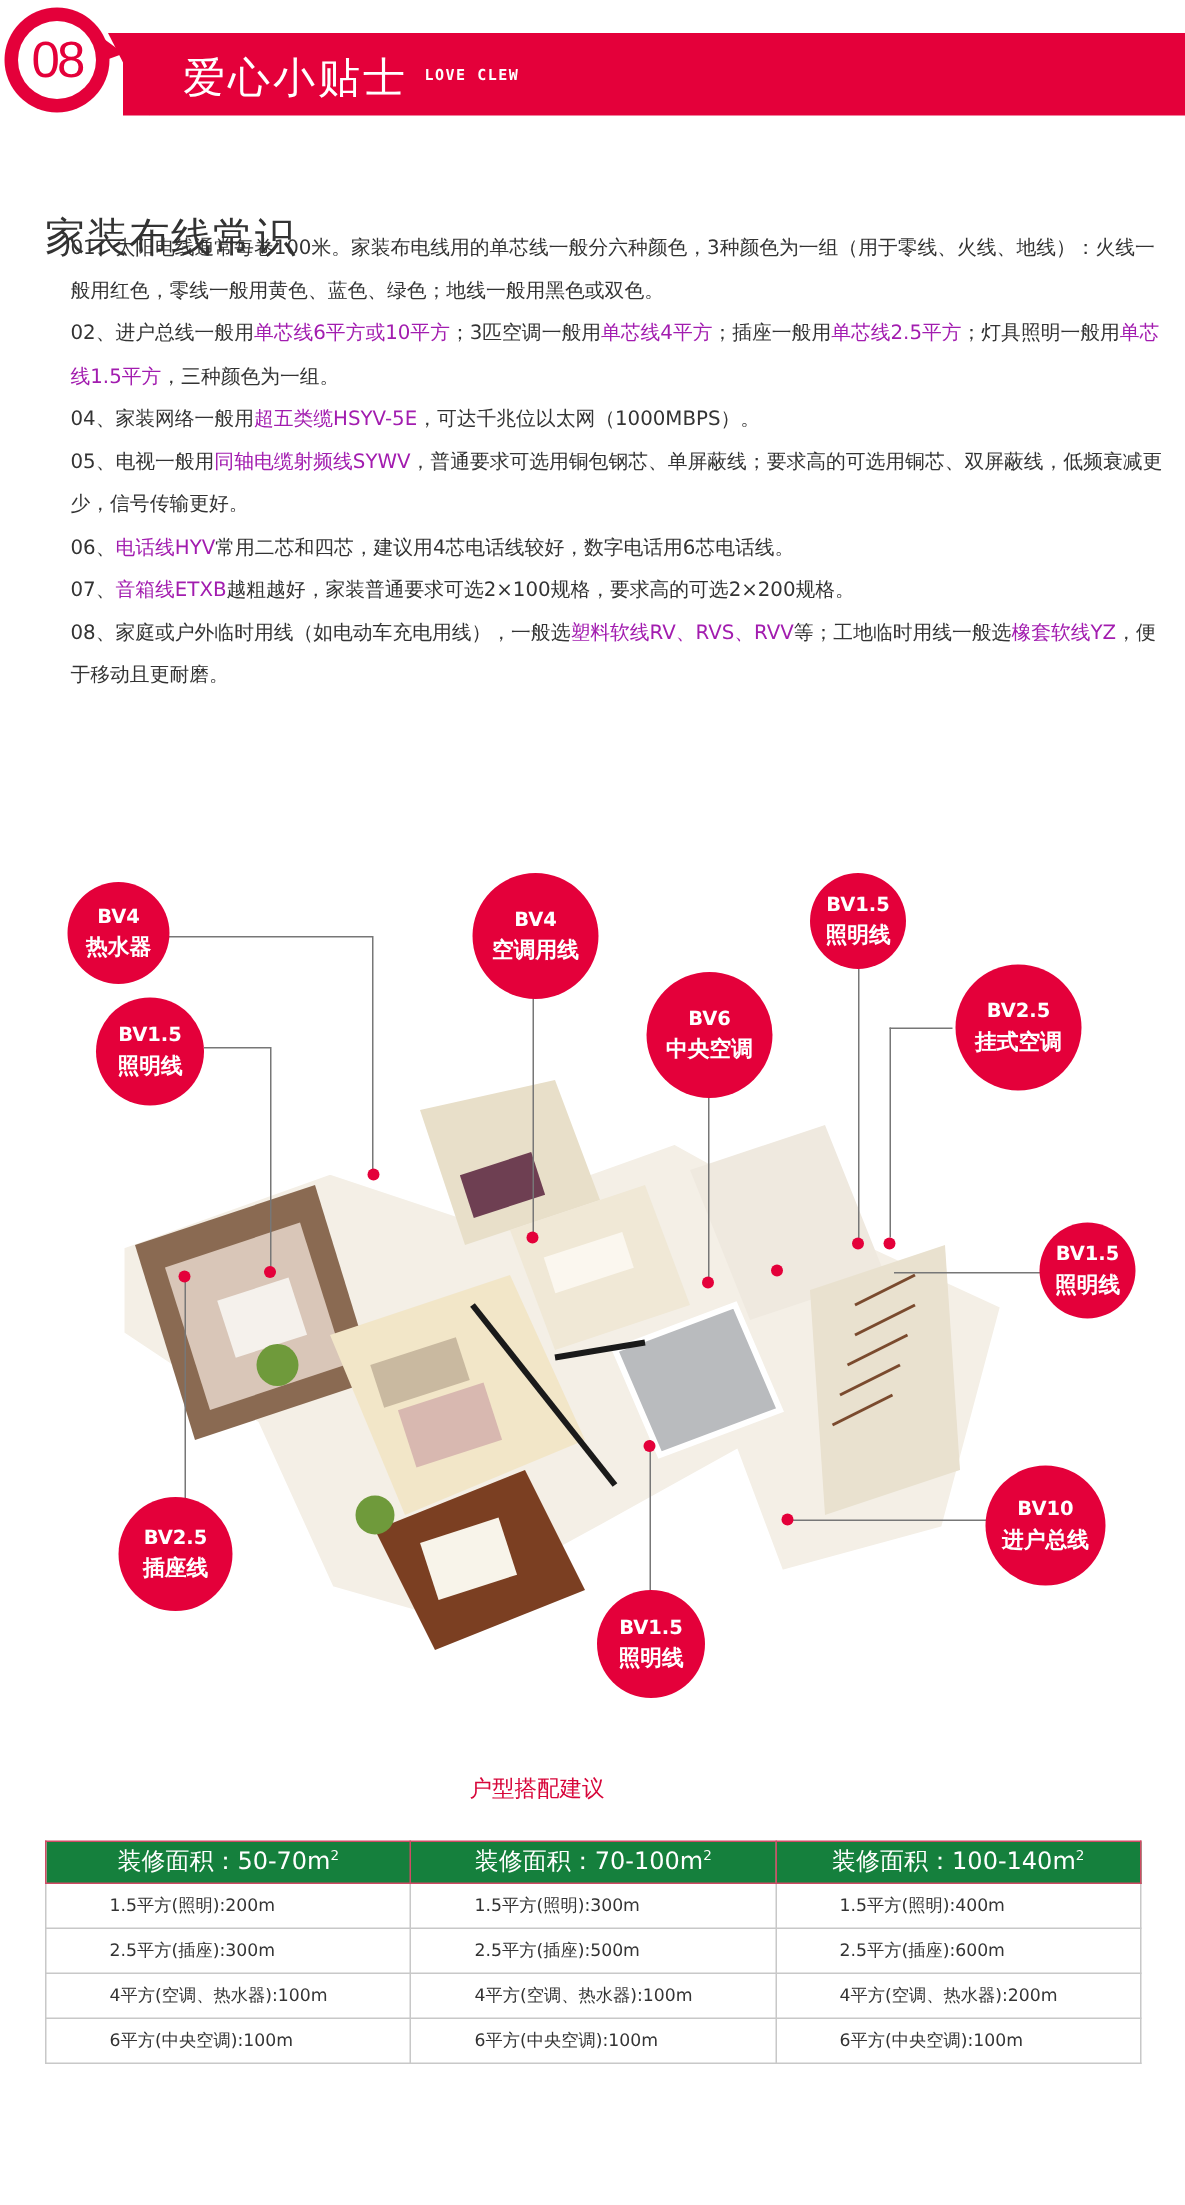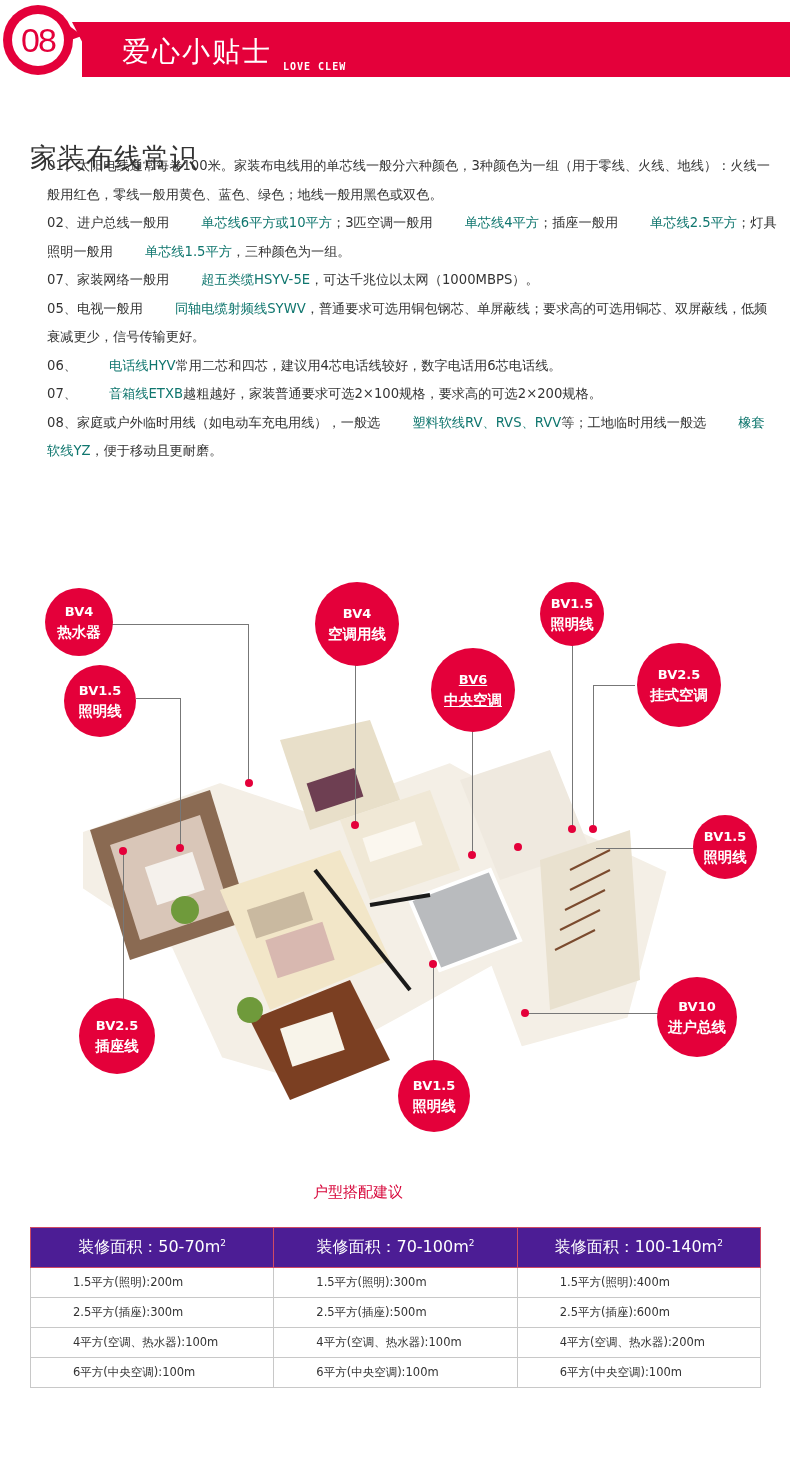--- a/index.html
+++ b/index.html
@@ -13,44 +13,44 @@
     border-top:55px solid #e4003a; border-left:28px solid transparent; }
   .badge { position:absolute; left:3px; top:5px; width:70px; height:70px; border-radius:50%;
     background:#e4003a; }
   .badge-inner { position:absolute; left:9px; top:9px; width:52px; height:52px; border-radius:50%;
     background:#fff; display:flex; align-items:center; justify-content:center;
     color:#e4003a; font-size:34px; font-family:"Liberation Sans", sans-serif; letter-spacing:-2px; }
   .badge-tail { position:absolute; left:58px; top:10px; width:0; height:0;
     border-left:20px solid #e4003a; border-top:30px solid transparent; transform:rotate(-20deg); }
   .banner-title { position:absolute; left:122px; top:33px; color:#fff; font-size:28px; letter-spacing:2px; }
   .banner-sub { position:absolute; left:283px; top:45px; color:#fff; font-size:10px; font-weight:bold;
-    font-family:"DejaVu Sans Mono", monospace; letter-spacing:1px;margin-top:16px; }
+    font-family:"DejaVu Sans Mono", monospace; letter-spacing:1px; }
 
   
   .section-title { position:absolute; left:30px; top:108px; font-size:27px; color:#333; letter-spacing:1px;margin-top:32px; }
   .tips { position:absolute; left:47px; top:152px; width:730px; font-size:13.2px; line-height:28.5px; color:#333; }
   .tips p { margin:0; }
-  .red { color:#0f766e;padding-left:32px; }
+  .red { color:#a21caf; }
 
   
   .plan { position:absolute; left:0; top:570px; width:790px; height:560px; }
   .house { position:absolute; left:70px; top:150px; }
   .callout { position:absolute; border-radius:50%; background:#e4003a; color:#fff;
     display:flex; flex-direction:column; align-items:center; justify-content:center;
     text-align:center; font-weight:bold; line-height:20px; }
   .callout .code { font-size:13px; }
   .callout .desc { font-size:14.5px; }
   .line { position:absolute; background:#777; }
   .dot { position:absolute; width:8px; height:8px; border-radius:50%; background:#e4003a; }
 
   
   .table-title { position:absolute; left:0; width:716px; top:1183px; text-align:center;
     color:#d7063a; font-size:15px; }
   table.spec { position:absolute; left:30px; top:1227px; width:731px; border-collapse:collapse; }
-  table.spec th { background:#4c1d95; color:#fff; font-weight:normal; font-size:16px; height:40px;
+  table.spec th { background:#15803d; color:#fff; font-weight:normal; font-size:16px; height:28px;
     border:1px solid #d04a64; }
   table.spec td { height:30px; font-size:11.5px; color:#333; border:1px solid #c8c8c8; padding-left:42px; }
   sup { font-size:9px; }
 </style>
 </head>
 <body>
 
 <div class="banner">
   <div class="banner-bar"></div>
   <div class="badge-tail"></div>
@@ -58,21 +58,21 @@
     <div class="badge-inner">08</div>
   </div>
   <div class="banner-title">爱心小贴士</div>
   <div class="banner-sub">LOVE CLEW</div>
 </div>
 
 <div class="section-title">家装布线常识</div>
 <div class="tips" id="tips">
     <p><span>01、太阳电线通常每卷100米。家装布电线用的单芯线一般分六种颜色，3种颜色为一组（用于零线、火线、地线）：火线一般用红色，零线一般用黄色、蓝色、绿色；地线一般用黑色或双色。</span></p>
     <p><span>02、进户总线一般用</span><span class="red">单芯线6平方或10平方</span><span>；3匹空调一般用</span><span class="red">单芯线4平方</span><span>；插座一般用</span><span class="red">单芯线2.5平方</span><span>；灯具照明一般用</span><span class="red">单芯线1.5平方</span><span>，三种颜色为一组。</span></p>
-    <p><span>07、家装网络一般用</span><span class="red">超五类缆HSYV-5E</span><span>，可达千兆位以太网（1000MBPS）。</span></p>
+    <p><span>04、家装网络一般用</span><span class="red">超五类缆HSYV-5E</span><span>，可达千兆位以太网（1000MBPS）。</span></p>
     <p><span>05、电视一般用</span><span class="red">同轴电缆射频线SYWV</span><span>，普通要求可选用铜包钢芯、单屏蔽线；要求高的可选用铜芯、双屏蔽线，低频衰减更少，信号传输更好。</span></p>
     <p><span>06、</span><span class="red">电话线HYV</span><span>常用二芯和四芯，建议用4芯电话线较好，数字电话用6芯电话线。</span></p>
     <p><span>07、</span><span class="red">音箱线ETXB</span><span>越粗越好，家装普通要求可选2×100规格，要求高的可选2×200规格。</span></p>
     <p><span>08、家庭或户外临时用线（如电动车充电用线），一般选</span><span class="red">塑料软线RV、RVS、RVV</span><span>等；工地临时用线一般选</span><span class="red">橡套软线YZ</span><span>，便于移动且更耐磨。</span></p>
   </div>
 
 <div class="plan">
   <svg class="house" width="600" height="400" viewBox="0 0 600 400">
 
     <polygon points="10,110 150,60 240,90 380,40 470,90 600,150 560,300 450,330 420,250 330,300 220,360 150,340 100,230 10,170" fill="#f4efe6" stroke="#ffffff" stroke-width="6"></polygon>
@@ -146,21 +146,21 @@
     <span class="desc">热水器</span>
   </div>
   <div class="callout" style="left:64px;top:95px;width:72px;height:72px;">
     <span class="code">BV1.5</span>
     <span class="desc">照明线</span>
   </div>
   <div class="callout" style="left:315px;top:12px;width:84px;height:84px;">
     <span class="code">BV4</span>
     <span class="desc">空调用线</span>
   </div>
-  <div class="callout" style="left:431px;top:78px;width:84px;height:84px;text-decoration:underline;">
+  <div class="callout" style="left:431px;top:78px;width:84px;height:84px;">
     <span class="code">BV6</span>
     <span class="desc">中央空调</span>
   </div>
   <div class="callout" style="left:540px;top:12px;width:64px;height:64px;">
     <span class="code">BV1.5</span>
     <span class="desc">照明线</span>
   </div>
   <div class="callout" style="left:637px;top:73px;width:84px;height:84px;">
     <span class="code">BV2.5</span>
     <span class="desc">挂式空调</span>

